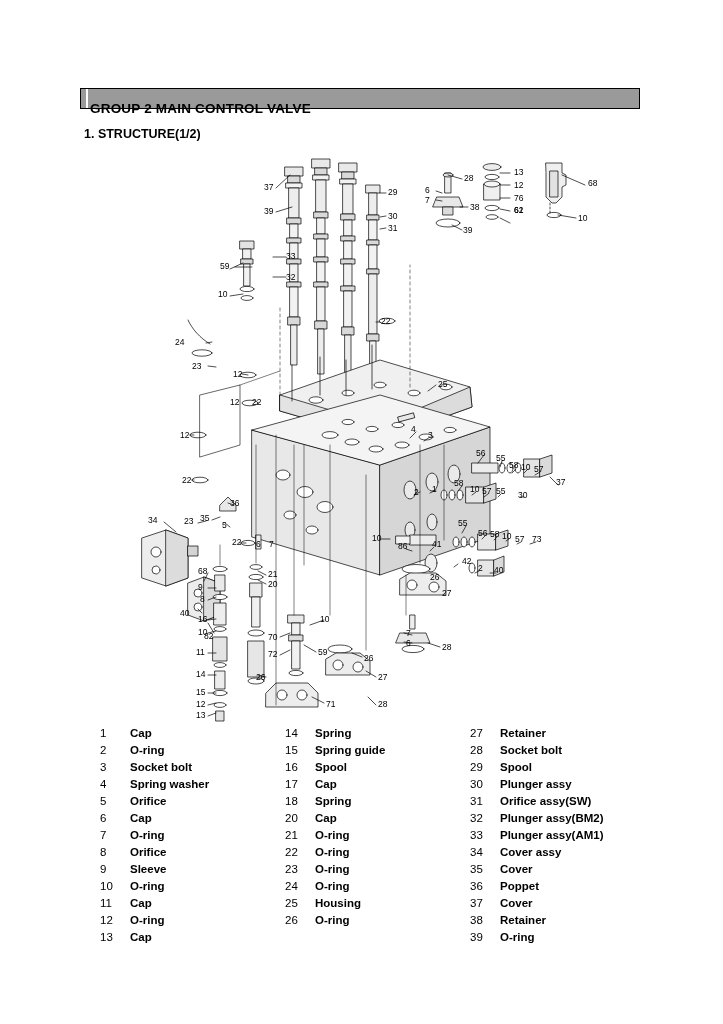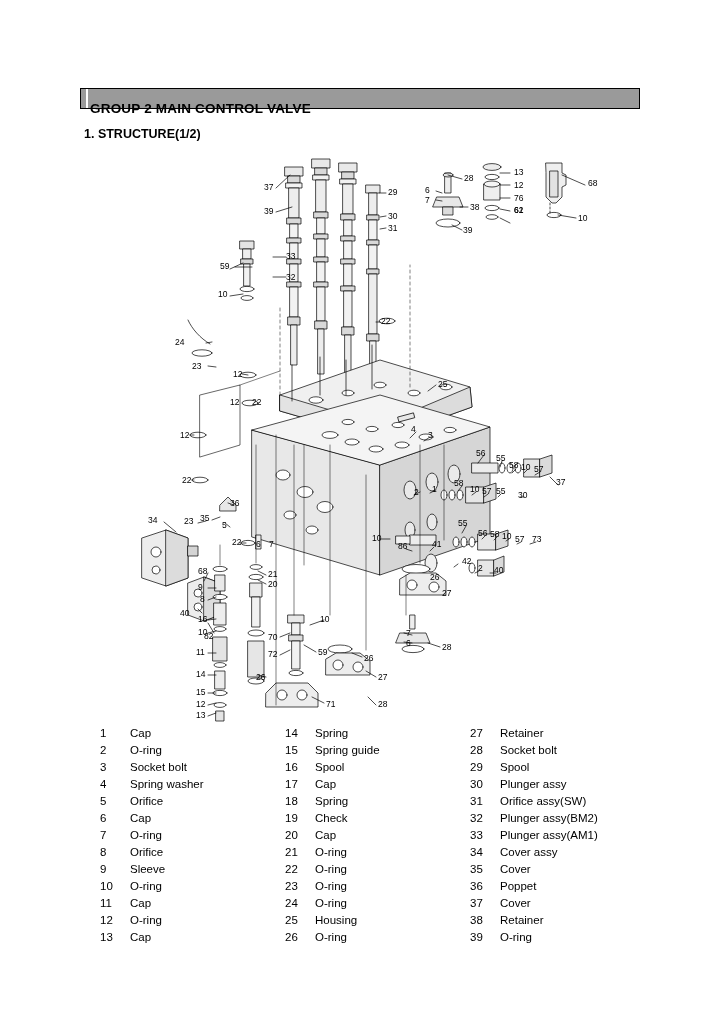--- a/index.html
+++ b/index.html
@@ -88,20 +88,21 @@
     display: flex;
     height: 17px;
     line-height: 17px;
   }
   .legend-num {
     width: 30px;
     text-align: left;
   }
   .legend-name {
     flex: 1;
+    font-weight: bold;
   }
 
   
   .footer {
     position: absolute;
     left: 0;
     top: 963px;
     width: 723px;
     text-align: center;
     font-size: 11.5px;
@@ -673,24 +674,20 @@
         </div>
       <div class="legend-row">
           <span class="legend-num">17</span>
           <span class="legend-name">Cap</span>
         </div>
       <div class="legend-row">
           <span class="legend-num">18</span>
           <span class="legend-name">Spring</span>
         </div>
       <div class="legend-row">
-          <span class="legend-num">19</span>
-          <span class="legend-name">Check</span>
-        </div>
-      <div class="legend-row">
           <span class="legend-num">20</span>
           <span class="legend-name">Cap</span>
         </div>
       <div class="legend-row">
           <span class="legend-num">21</span>
           <span class="legend-name">O-ring</span>
         </div>
       <div class="legend-row">
           <span class="legend-num">22</span>
           <span class="legend-name">O-ring</span>

